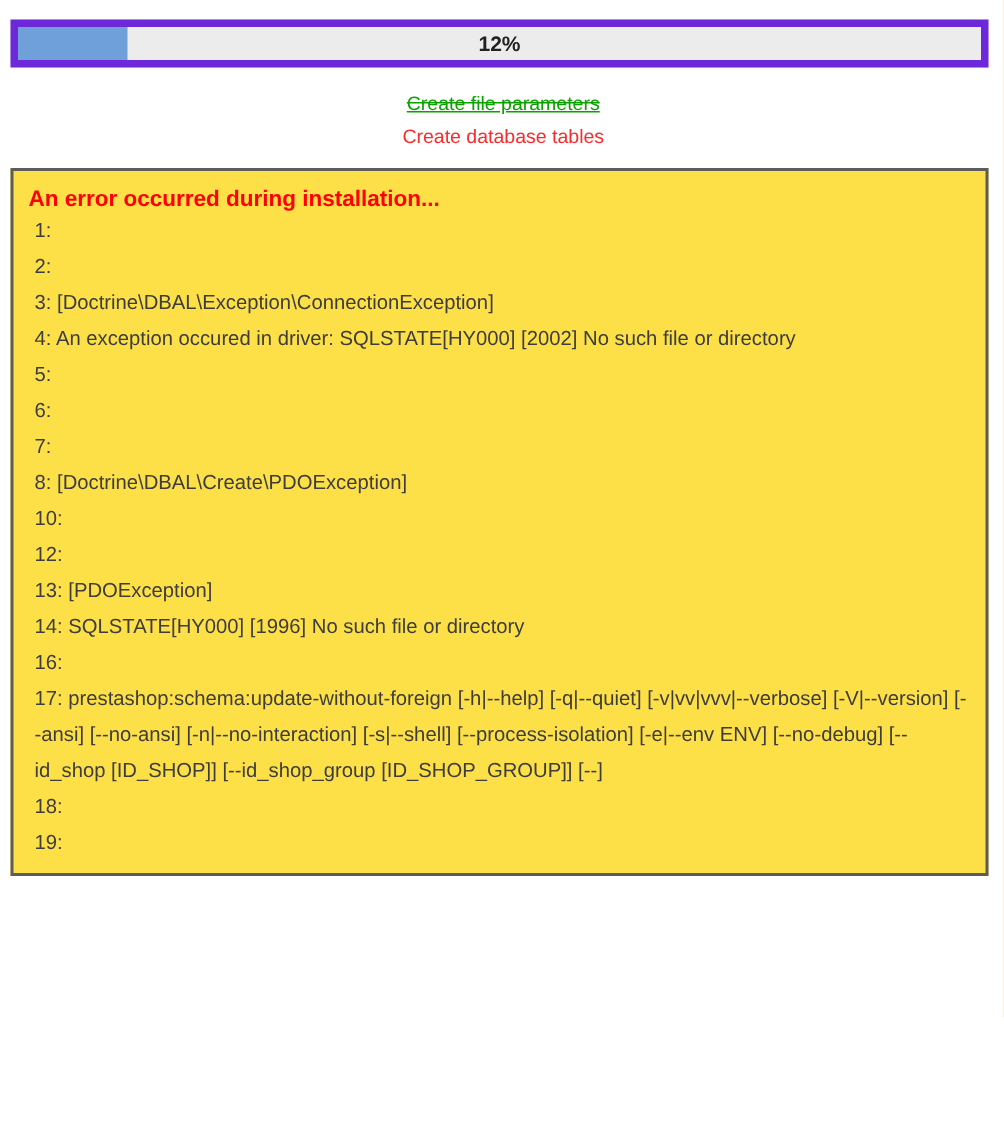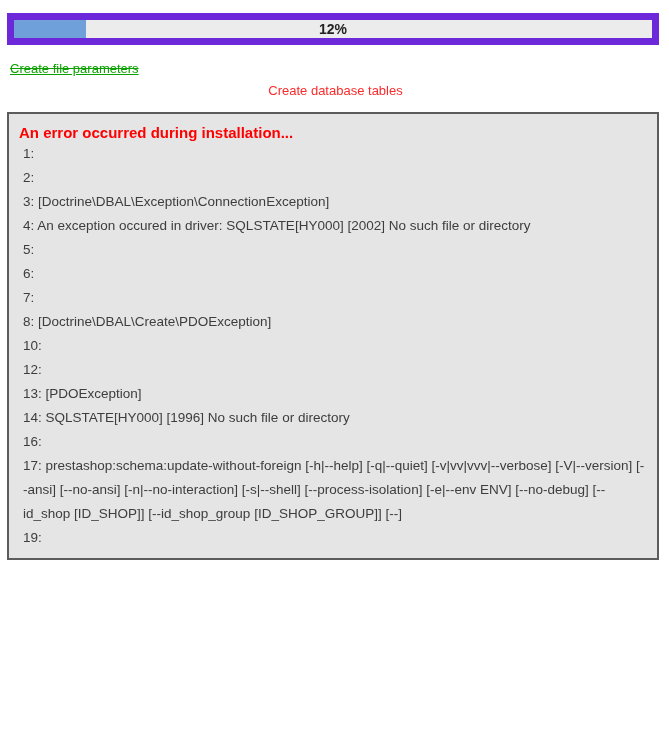--- a/index.html
+++ b/index.html
@@ -14,21 +14,21 @@
     min-height: 750px;
     padding: 13px 8px 10px 7px;
     background: #ffffff;
   }
 
   
   .progress-bar {
     position: relative;
     width: 652px;
     height: 32px;
-    border: 7px solid #6d28d9;
+    border: 5px solid #6d28d9;
     background: #ececec;
     overflow: hidden;
   }
   .progress-fill {
     position: absolute;
     left: 0; top: 0; bottom: 0;
     width: 11.3%;
     background: #6fa0d9;
   }
   .progress-label {
@@ -49,32 +49,33 @@
   .step-link {
     display: block;
     font-size: 13px;
     margin-bottom: 9px;
     line-height: 13px;
     cursor: pointer;
   }
   .step-done {
     color: #0ca000;
     text-decoration: underline line-through;
+    text-align: center;
   }
   .step-error {
     color: #fb2b2b;
     text-decoration: none;
     text-align: center;
   }
 
   
   .error-box {
     margin-top: 15px;
     width: 652px;
-    background: #e5e5e5;
+    background: #fde047;
     border: 2px solid #5c5c5c;
     padding: 9px 12px 8px 10px;
   }
   .error-title {
     margin: 0;
     font-size: 15px;
     font-weight: bold;
     color: #ff0000;
     line-height: 19px;
   }
@@ -125,17 +126,18 @@
       <p class="log-line">5:</p>
       <p class="log-line">6:</p>
       <p class="log-line">7:</p>
       <p class="log-line">8: [Doctrine\DBAL\Create\PDOException]</p>
       <p class="log-line">10:</p>
       <p class="log-line">12:</p>
       <p class="log-line">13: [PDOException]</p>
       <p class="log-line">14: SQLSTATE[HY000] [1996] No such file or directory</p>
       <p class="log-line">16:</p>
       <p class="log-line">17: prestashop:schema:update-without-foreign [-h|--help] [-q|--quiet] [-v|vv|vvv|--verbose] [-V|--version] [--ansi] [--no-ansi] [-n|--no-interaction] [-s|--shell] [--process-isolation] [-e|--env ENV] [--no-debug] [--id_shop [ID_SHOP]] [--id_shop_group [ID_SHOP_GROUP]] [--]</p>
+      <p class="log-line">18:</p>
       <p class="log-line">19:</p>
     </div>
   </div>
 
 </div>
 
 </body></html>

